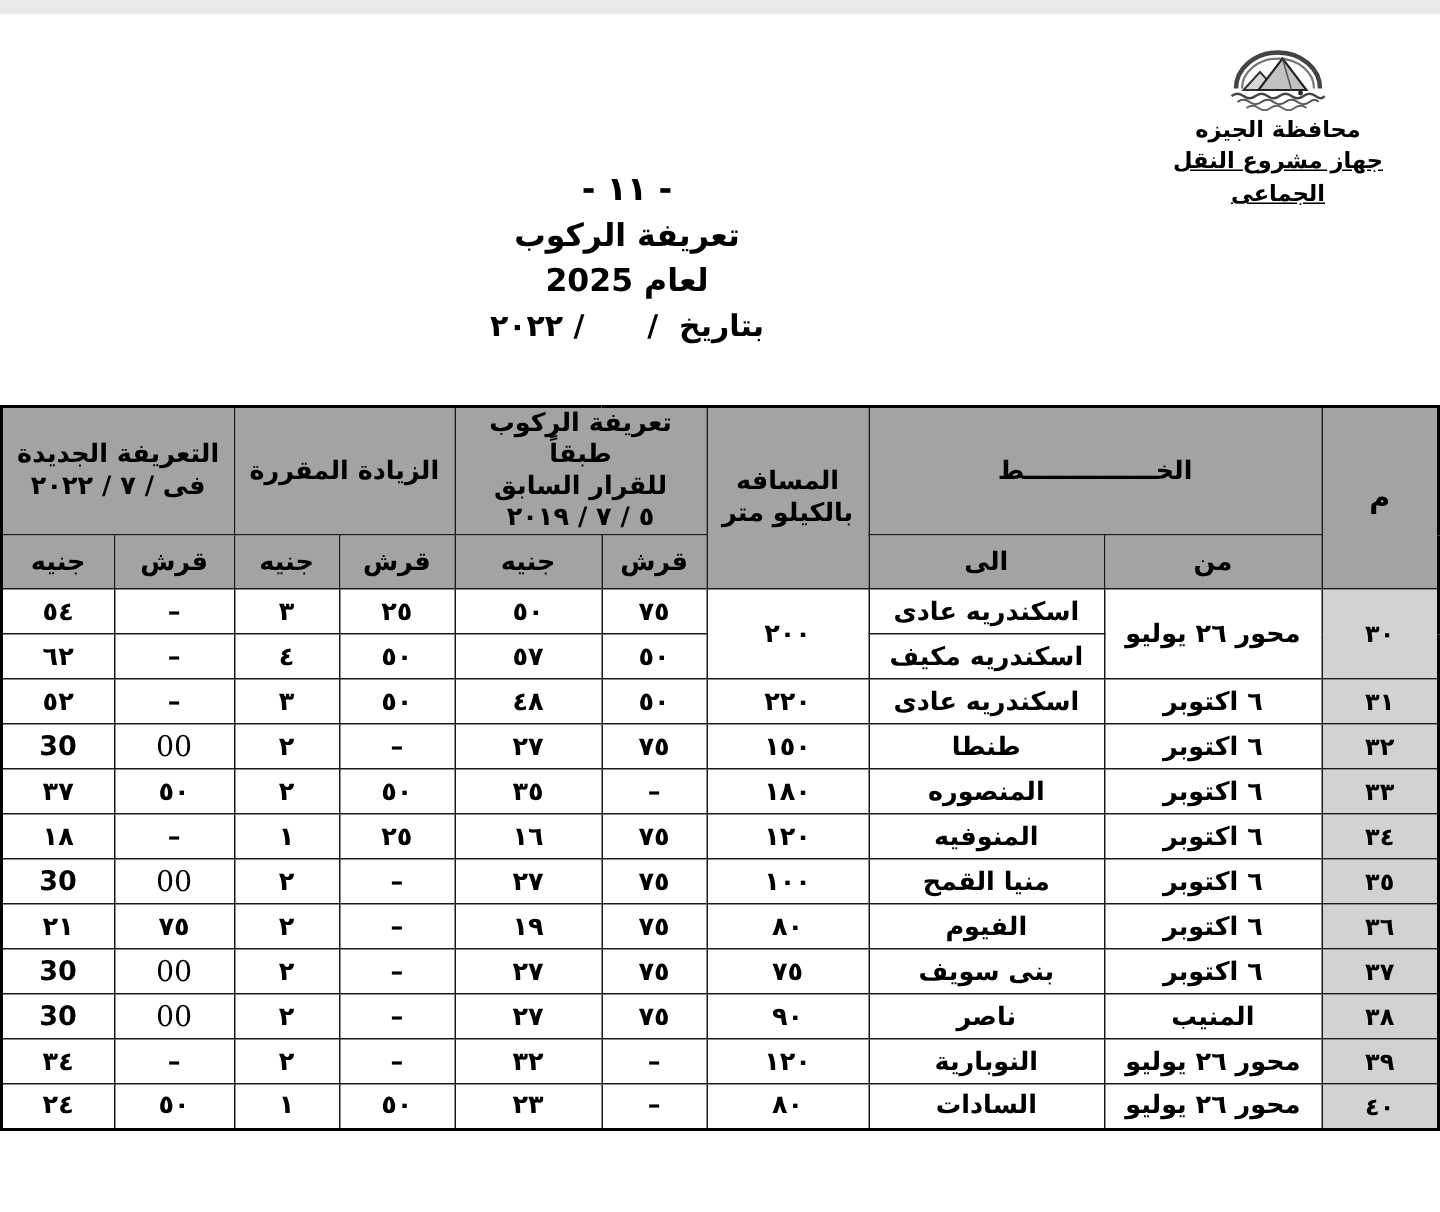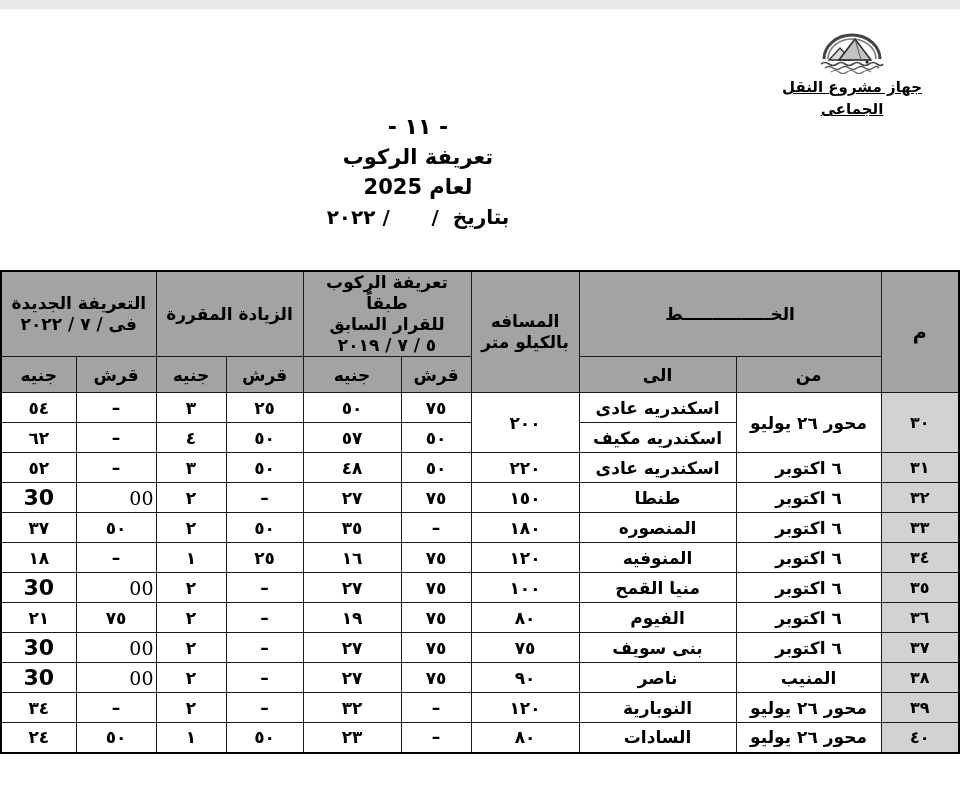--- a/index.html
+++ b/index.html
@@ -55,40 +55,41 @@
   }
   .fare thead th { background: #a3a3a3; font-size: 17px; }
   .fare thead tr.h1 { height: 80px; }
   .fare thead tr.h2 { height: 36px; }
   .fare thead .hline { line-height: 21px; }
   .fare thead .serial-h { font-size: 19px; }
   .fare tbody tr { height: 30px; background: #ffffff; }
   .fare td { font-size: 17px; }
   .fare td.mcell { background: #d2d2d2; font-size: 16px; letter-spacing: 2px; }
   .fare td.from, .fare td.to { font-size: 17px; }
-  .fare td.wg { font-size: 22px; letter-spacing: 0; font-family: "DejaVu Sans", sans-serif; }
-  .fare td.wq { font-weight: 400; font-size: 19px; font-family: "DejaVu Serif", serif; text-align: right; }
+  .fare td.wg { font-size: 18px; letter-spacing: 0; font-family: "DejaVu Sans", sans-serif; }
+  .fare td.wq { font-weight: 400; font-size: 19px; font-family: "DejaVu Serif", serif; }
 </style>
 </head>
 <body>
 
 <div class="top-strip"></div>
 
 <div class="letterhead">
   <svg class="logo" width="74" height="52" viewBox="0 0 74 52">
     <path d="M9 37 A28 24 0 0 1 65 37" fill="none" stroke="#444" stroke-width="3"></path>
     <path d="M13 37 A24 20 0 0 1 61 37" fill="none" stroke="#777" stroke-width="1.5"></path>
     <polygon points="14,38 25,26 36,38" fill="#d8d8d8" stroke="#333" stroke-width="1.3"></polygon>
     <polygon points="24,38 40,17 56,38" fill="#c2c2c2" stroke="#222" stroke-width="1.4"></polygon>
     <path d="M40 17 L46 38" fill="none" stroke="#555" stroke-width="1"></path>
     <circle cx="52" cy="40" r="1.6" fill="#222"></circle>
     <path d="M6 42 q4 -3 8 0 t8 0 t8 0 t8 0 t8 0 t8 0 t8 0 t6 0" fill="none" stroke="#444" stroke-width="1.6"></path>
     <path d="M10 46 q4 -3 8 0 t8 0 t8 0 t8 0 t8 0 t8 0 t6 0" fill="none" stroke="#555" stroke-width="1.4"></path>
     <path d="M16 50 q4 -3 8 0 t8 0 t8 0 t8 0 t8 0" fill="none" stroke="#666" stroke-width="1.2"></path>
   </svg>
+  <div class="org1">محافظة الجيزه</div>
   <div class="org2">جهاز مشروع النقل الجماعى</div>
 </div>
 
 <div class="title-block">
   <div class="t-pn">- ١١ -</div>
   <div class="t-l1">تعريفة الركوب</div>
   <div class="t-l2">لعام 2025</div>
   <div class="t-l3">بتاريخ&nbsp;&nbsp;/&nbsp;&nbsp;&nbsp;&nbsp;&nbsp;&nbsp;/&nbsp;٢٠٢٢</div>
 </div>
 

